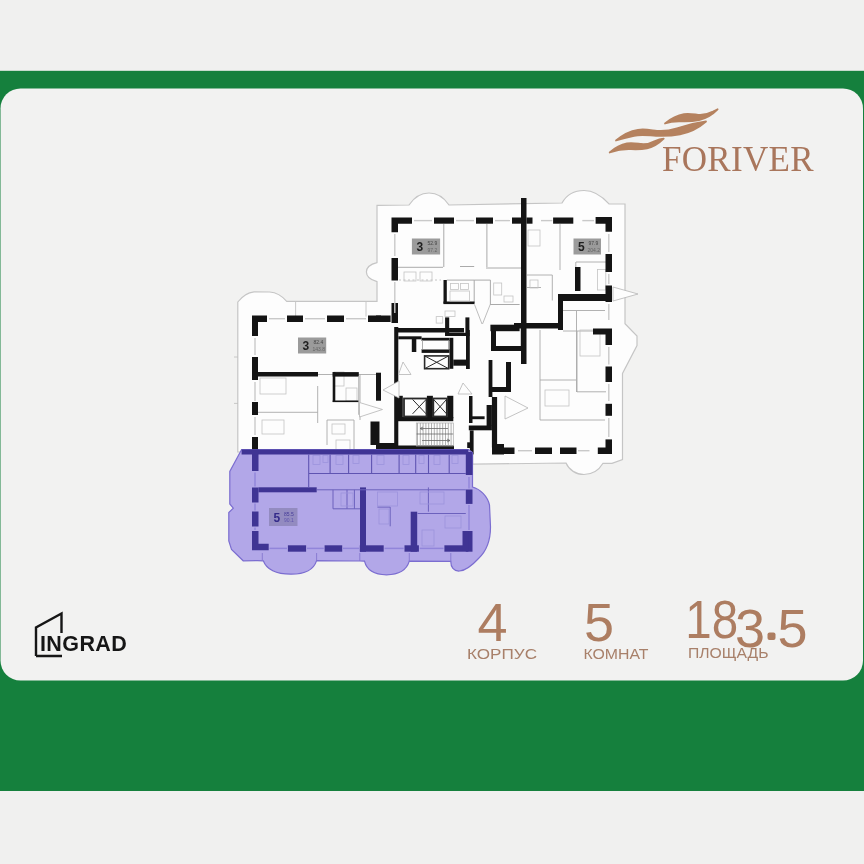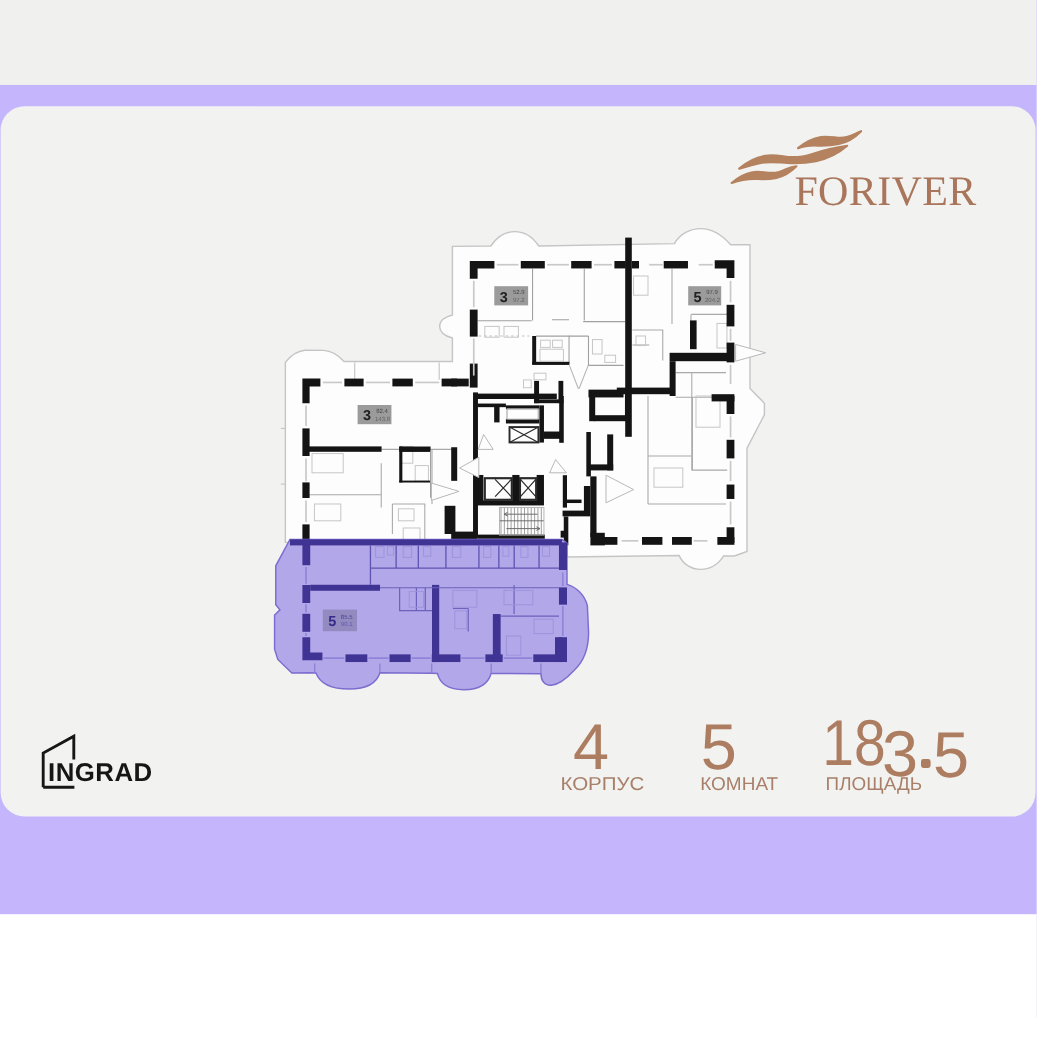--- a/index.html
+++ b/index.html
@@ -1,16 +1,16 @@
 <!DOCTYPE html>
 <html><head>
 <meta charset="utf-8">
 <style>
   html,body{margin:0;padding:0;background:#ffffff;}
-  #page{position:relative;width:864px;height:762px;background:#c4b5fd;overflow:hidden;
+  #page{position:relative;width:864px;height:864px;background:#15803d;overflow:hidden;
         font-family:"Liberation Sans", sans-serif;}
   #page svg{position:absolute;left:0;top:0;}
 </style>
 </head>
 <body>
 <div id="page">
 <svg width="864" height="864" viewBox="0 0 864 864" xmlns="http://www.w3.org/2000/svg">
 
   <rect x="0" y="0" width="864" height="70.8" fill="#f0f0ef"></rect>
 

